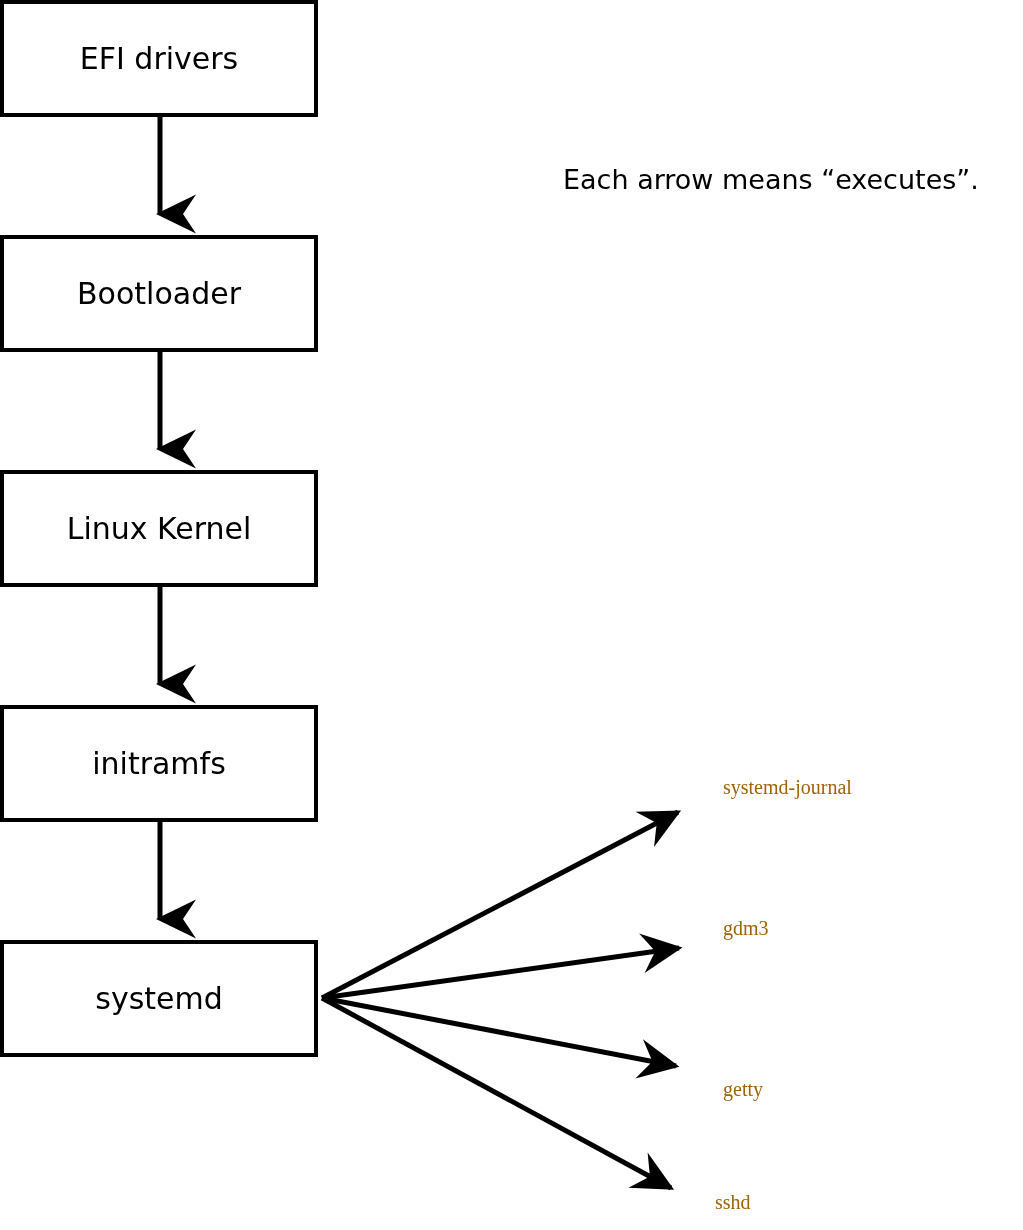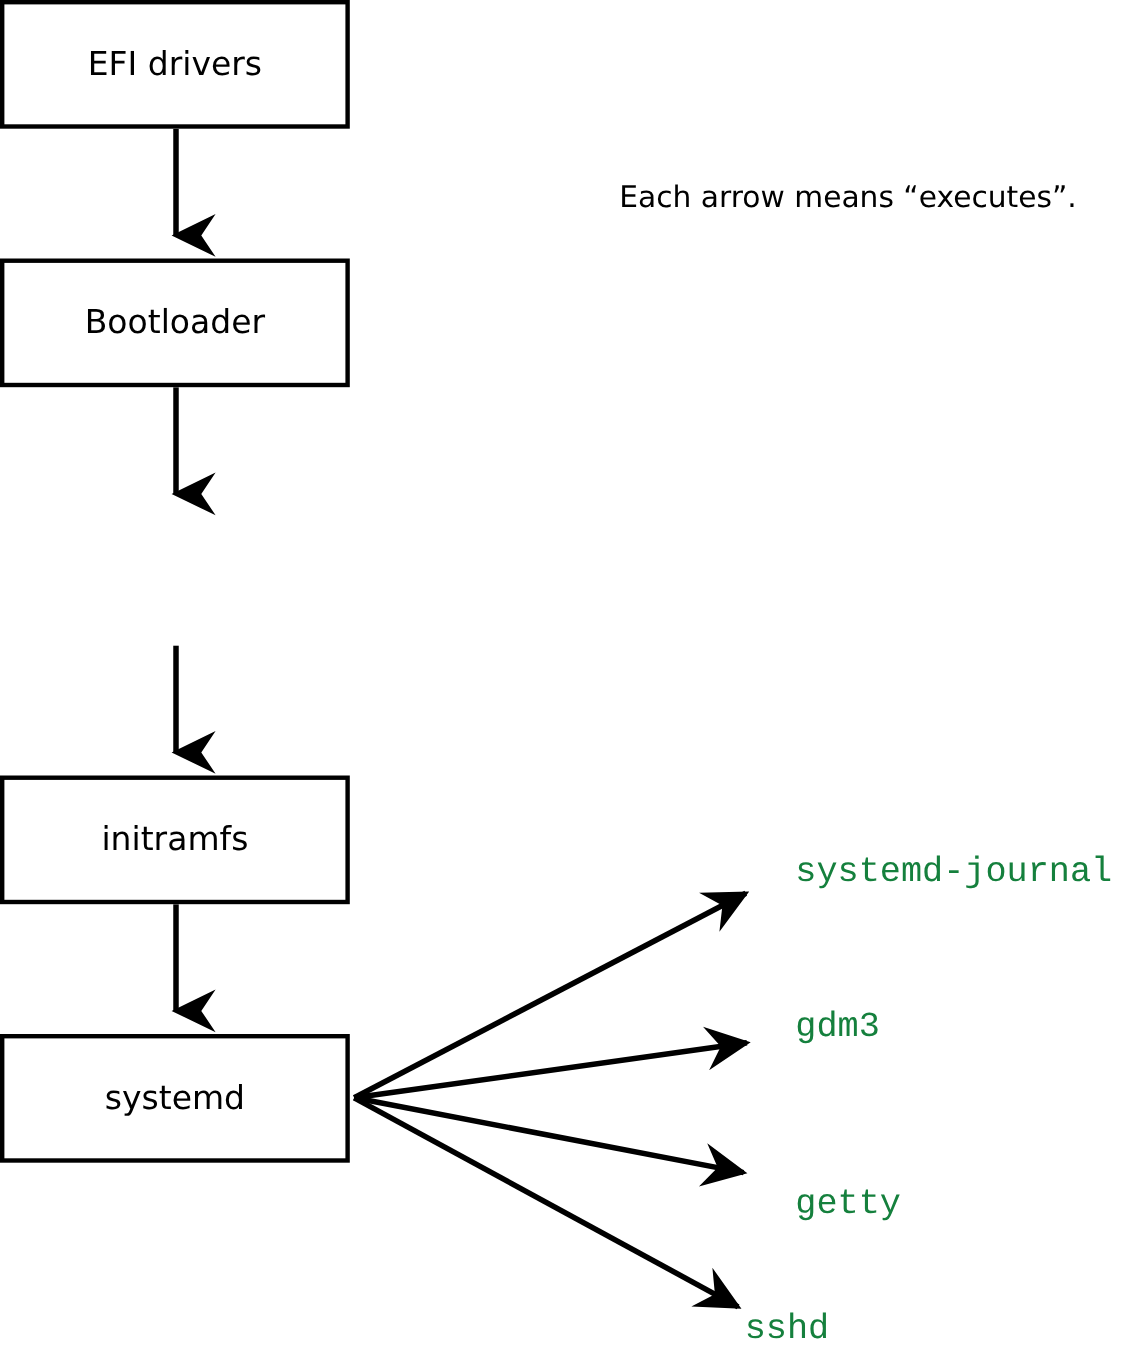--- a/index.html
+++ b/index.html
@@ -33,23 +33,23 @@
   }
   .stage-label {
     font-family: "DejaVu Sans", sans-serif;
     font-size: 30px;
     color: #000000;
     line-height: 1;
     white-space: nowrap;
   }
   .proc-label {
     position: absolute;
-    font-family: Liberation Mono, monospace;
-    font-size: 32px;
-    color: #15803d;
+    font-family: Liberation Serif, serif;
+    font-size: 20px;
+    color: #a16207;
     line-height: 1;
     white-space: nowrap;
   }
   .caption {
     position: absolute;
     font-family: "DejaVu Sans", sans-serif;
     font-size: 27px;
     color: #000000;
     line-height: 1;
     white-space: nowrap;
@@ -98,32 +98,35 @@
   </svg>
 
   <div class="stage-box" style="left:0px; top:235px; width:318px; height:117px;">
     <span class="stage-label">Bootloader</span>
   </div>
 
   <div class="stage-box" style="left:0px; top:0px; width:318px; height:117px;">
     <span class="stage-label">EFI drivers</span>
   </div>
 
+  <div class="stage-box" style="left:0px; top:470px; width:318px; height:117px;">
+    <span class="stage-label">Linux Kernel</span>
+  </div>
 
   <div class="stage-box" style="left:0px; top:705px; width:318px; height:117px;">
     <span class="stage-label">initramfs</span>
   </div>
 
   <div class="stage-box" style="left:0px; top:940px; width:318px; height:117px;">
     <span class="stage-label">systemd</span>
   </div>
 
   <div class="proc-label" style="left:723px; top:777px;">systemd-journal</div>
 
   <div class="proc-label" style="left:723px; top:918px;">gdm3</div>
 
   <div class="proc-label" style="left:723px; top:1055px;margin-top:24px;">getty</div>
 
-  <div class="proc-label" style="left:677px; top:1192px;">sshd</div>
+  <div class="proc-label" style="left:715px; top:1192px;">sshd</div>
 
   <div class="caption" style="left:563px; top:166px;">Each arrow means “executes”.</div>
 
 </div>
 
 </body></html>

